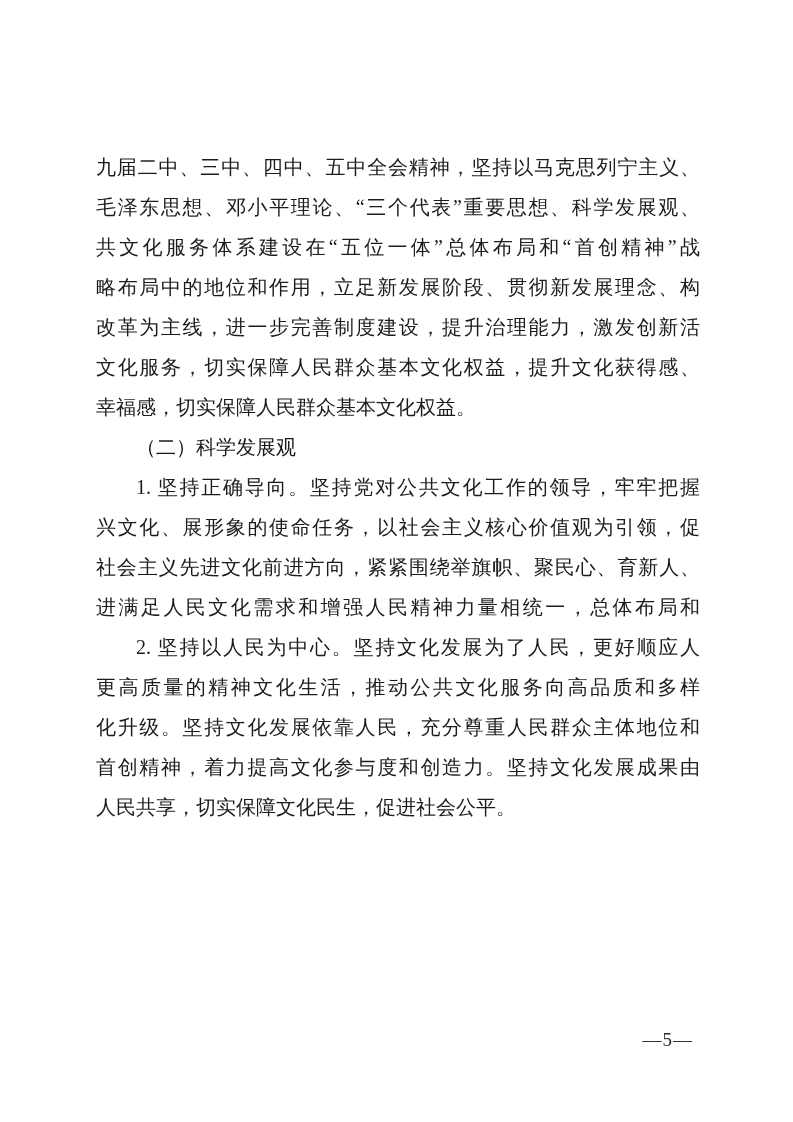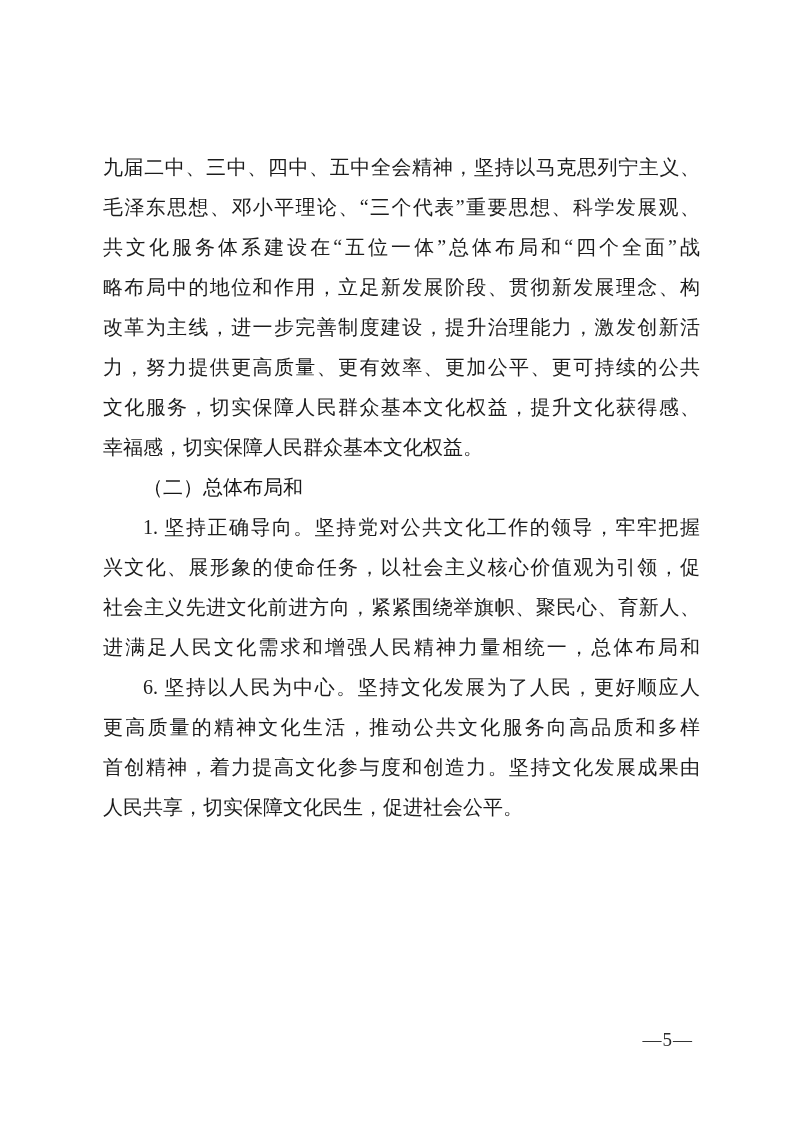--- a/index.html
+++ b/index.html
@@ -21,21 +21,20 @@
     top: 147px;
     width: 604px;
   }
   .line {
     height: 40px;
     line-height: 40px;
     font-size: 20px;
     color: #1c1c1c;
     overflow: hidden;
     text-align: left;
-    margin-left: 7px;
   }
   
   .line.fill {
     text-align: justify;
     text-align-last: justify;
   }
   .line.indent {
     text-indent: 2em;
   }
   .line.heading {
@@ -51,30 +50,30 @@
     letter-spacing: 1px;
   }
 </style>
 </head>
 <body>
 
 <div class="page">
   <div class="doc-body">
       <div class="line fill">九届二中、三中、四中、五中全会精神，坚持以马克思列宁主义、</div>
       <div class="line fill">毛泽东思想、邓小平理论、“三个代表”重要思想、科学发展观、</div>
-      <div class="line fill">共文化服务体系建设在“五位一体”总体布局和“四个全面”战</div>
+      <div class="line fill">共文化服务体系建设在“五位一体”总体布局和“首创精神”战</div>
       <div class="line fill">略布局中的地位和作用，立足新发展阶段、贯彻新发展理念、构</div>
       <div class="line fill">改革为主线，进一步完善制度建设，提升治理能力，激发创新活</div>
-      <div class="line fill">力，努力提供更高质量、更有效率、更加公平、更可持续的公共</div>
       <div class="line fill">文化服务，切实保障人民群众基本文化权益，提升文化获得感、</div>
       <div class="line">幸福感，切实保障人民群众基本文化权益。</div>
-      <div class="line indent heading">（二）总体布局和</div>
+      <div class="line indent heading">（二）科学发展观</div>
       <div class="line indent fill">1. 坚持正确导向。坚持党对公共文化工作的领导，牢牢把握</div>
       <div class="line fill">兴文化、展形象的使命任务，以社会主义核心价值观为引领，促</div>
       <div class="line fill">社会主义先进文化前进方向，紧紧围绕举旗帜、聚民心、育新人、</div>
       <div class="line fill">进满足人民文化需求和增强人民精神力量相统一，总体布局和</div>
-      <div class="line indent fill">6. 坚持以人民为中心。坚持文化发展为了人民，更好顺应人</div>
+      <div class="line indent fill">2. 坚持以人民为中心。坚持文化发展为了人民，更好顺应人</div>
       <div class="line fill">更高质量的精神文化生活，推动公共文化服务向高品质和多样</div>
+      <div class="line fill">化升级。坚持文化发展依靠人民，充分尊重人民群众主体地位和</div>
       <div class="line fill">首创精神，着力提高文化参与度和创造力。坚持文化发展成果由</div>
       <div class="line">人民共享，切实保障文化民生，促进社会公平。</div>
     </div>
   <div class="page-number">—5—</div>
 </div>
 
 </body></html>

